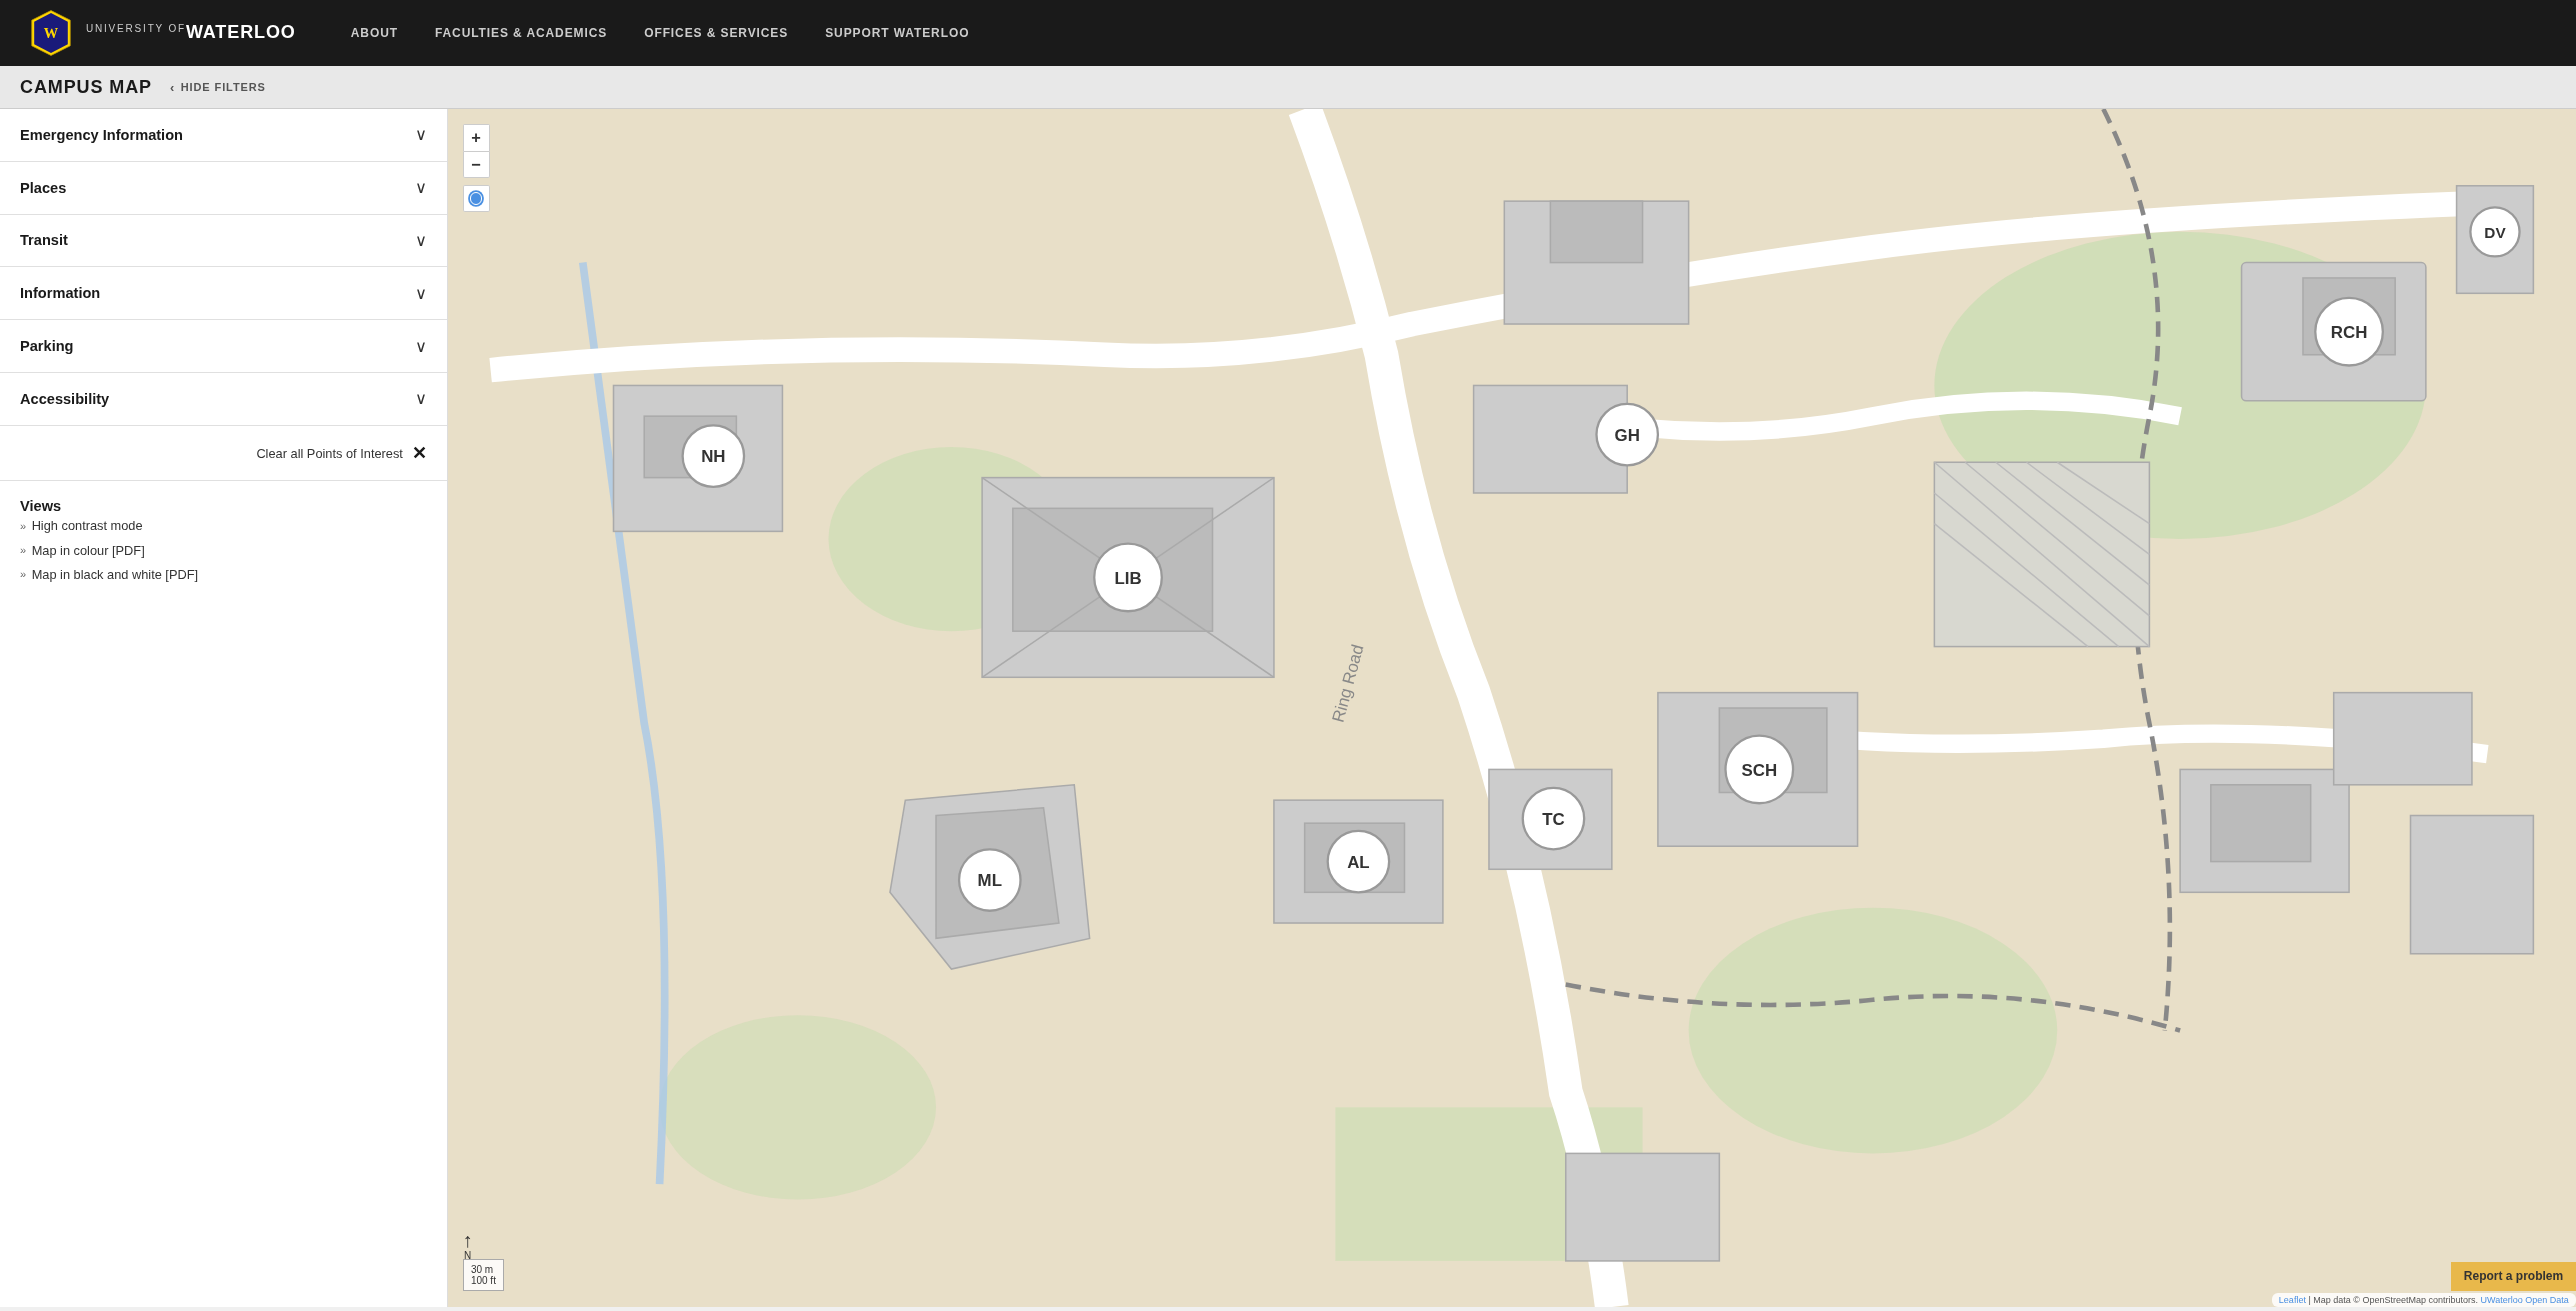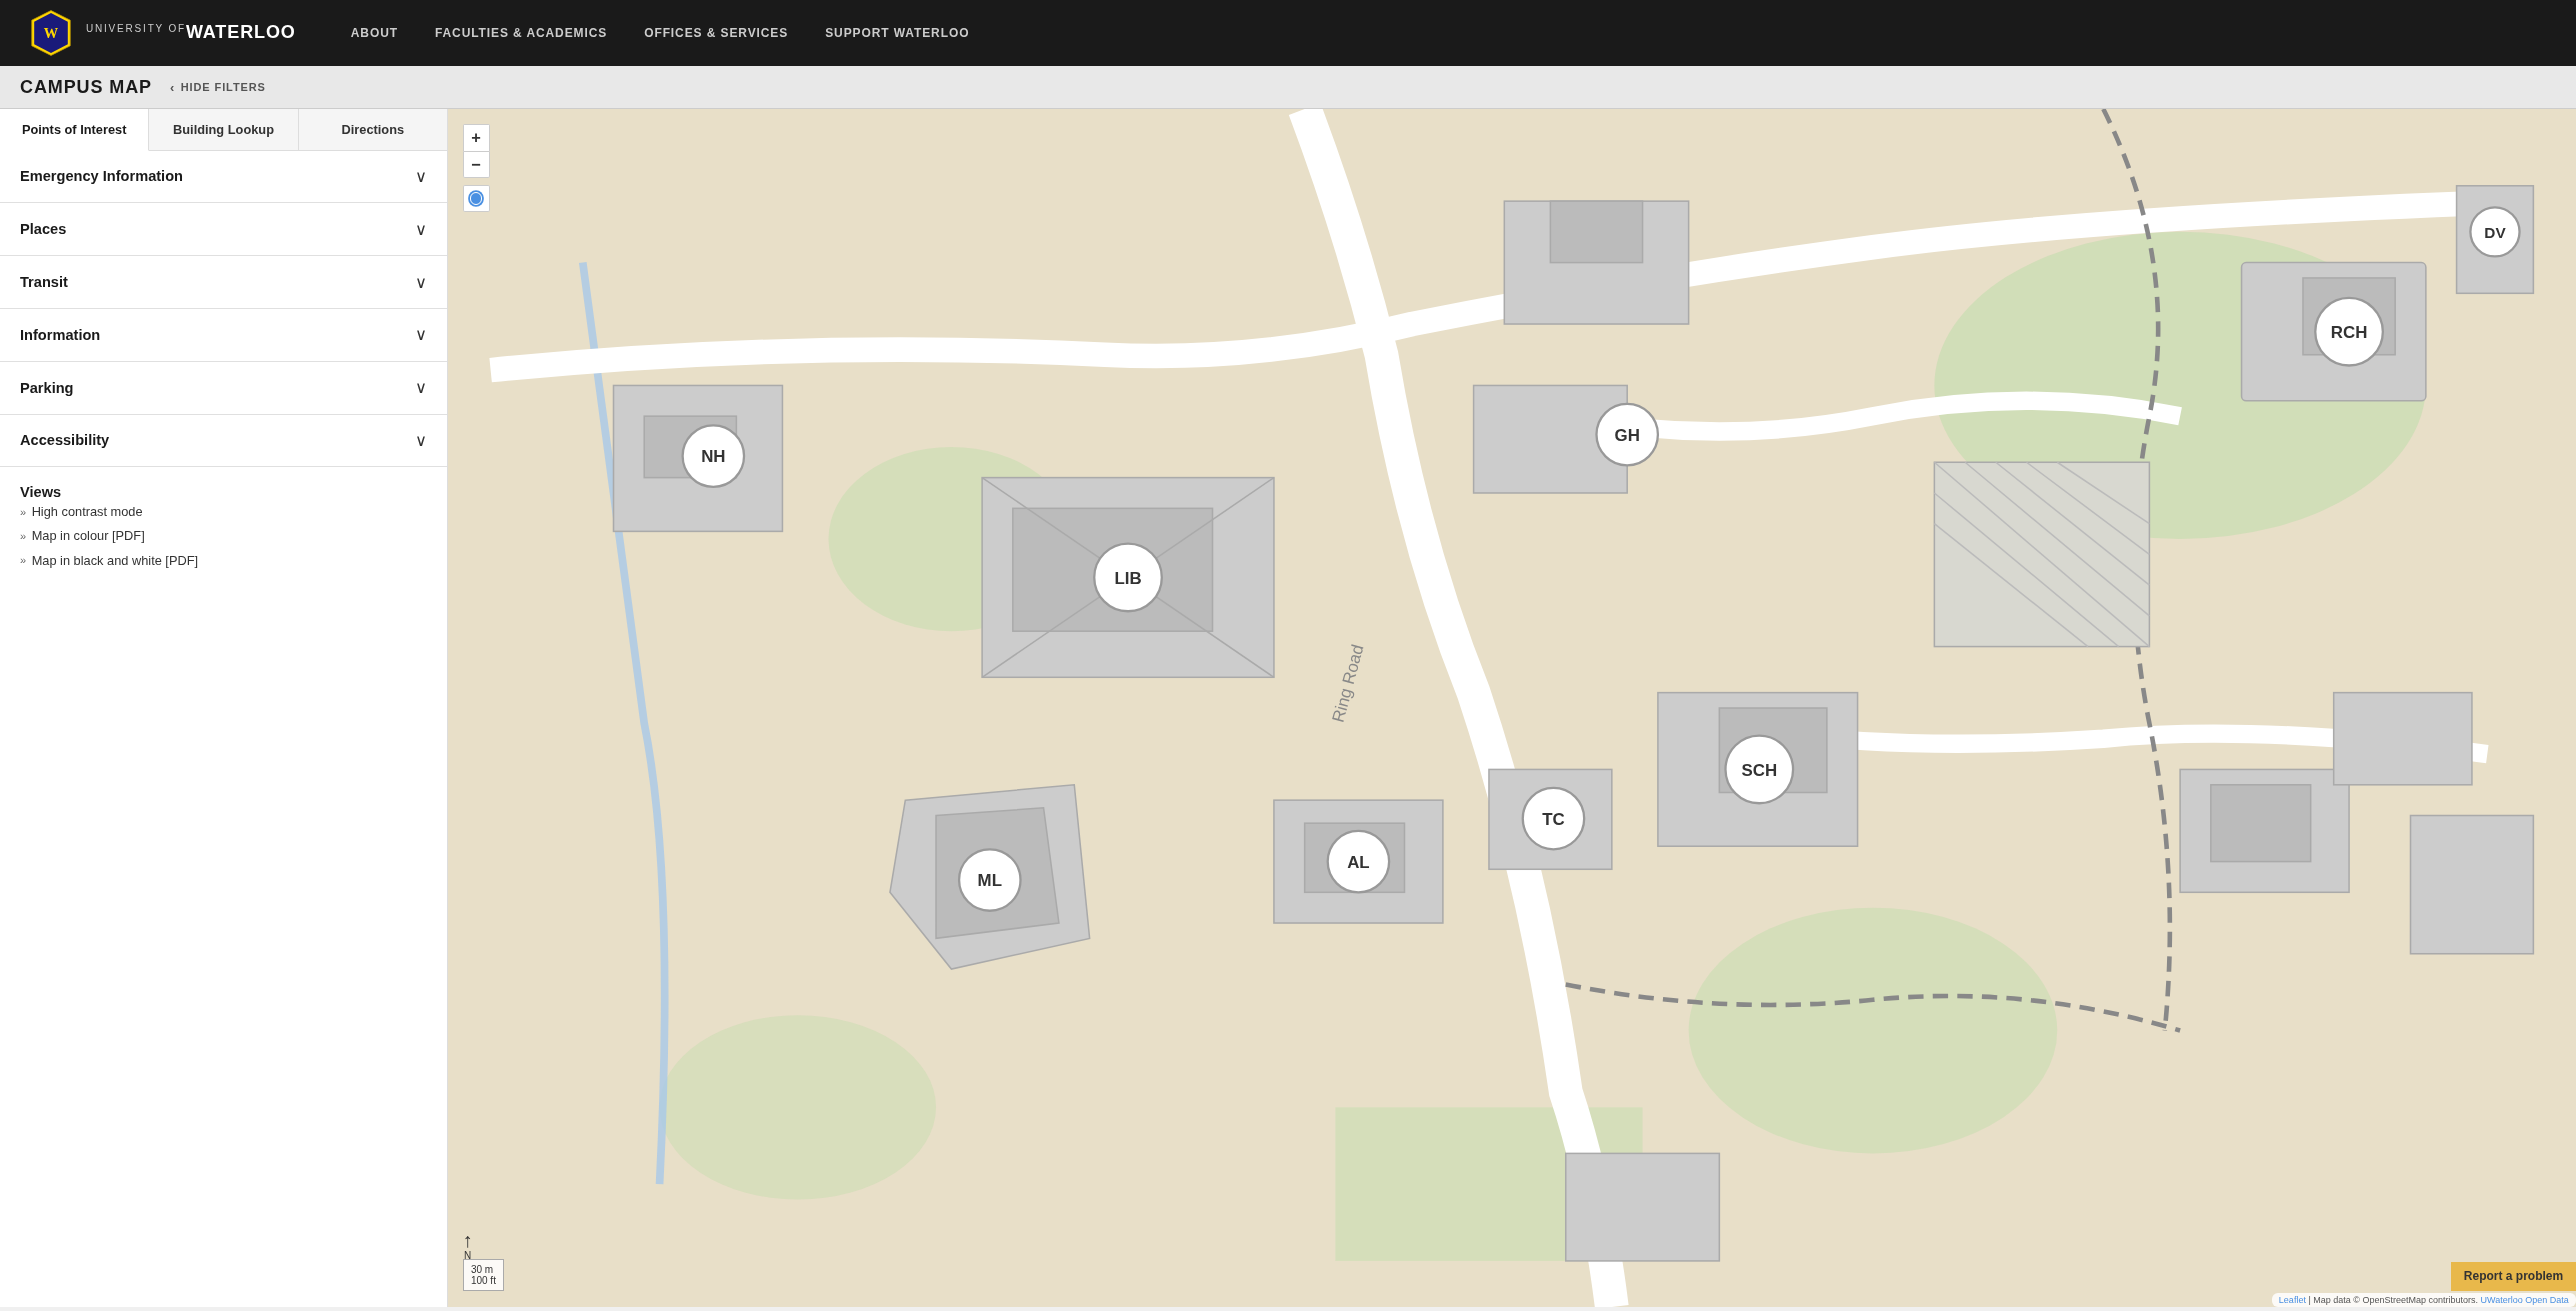--- a/index.html
+++ b/index.html
@@ -348,25 +348,20 @@
   <div class="hide-filters-btn">
     <span class="chevron-left">‹</span>
     <span>HIDE FILTERS</span>
   </div>
 </div>
 
 <div id="main">
 
   <div id="sidebar">
 
-    <div id="tabs">
-      <div class="tab active">Points of Interest</div>
-      <div class="tab">Building Lookup</div>
-      <div class="tab">Directions</div>
-    </div>
 
     <div class="filter-section">
       <div class="filter-section-header">
         <span class="section-label">Emergency Information</span>
         <span class="chevron-down">∨</span>
       </div>
     </div>
 
     <div class="filter-section">
       <div class="filter-section-header">
@@ -396,20 +391,24 @@
       </div>
     </div>
 
     <div class="filter-section">
       <div class="filter-section-header">
         <span class="section-label">Accessibility</span>
         <span class="chevron-down">∨</span>
       </div>
     </div>
 
+    <div class="clear-section">
+      <span class="clear-label">Clear all Points of Interest</span>
+      <span class="clear-x">✕</span>
+    </div>
 
     <div class="views-section">
       <div class="views-title">Views</div>
       <div class="views-item">
         <span class="dbl-arrow">»</span>
         <span>High contrast mode</span>
       </div>
       <div class="views-item">
         <span class="dbl-arrow">»</span>
         <span>Map in colour [PDF]</span>

